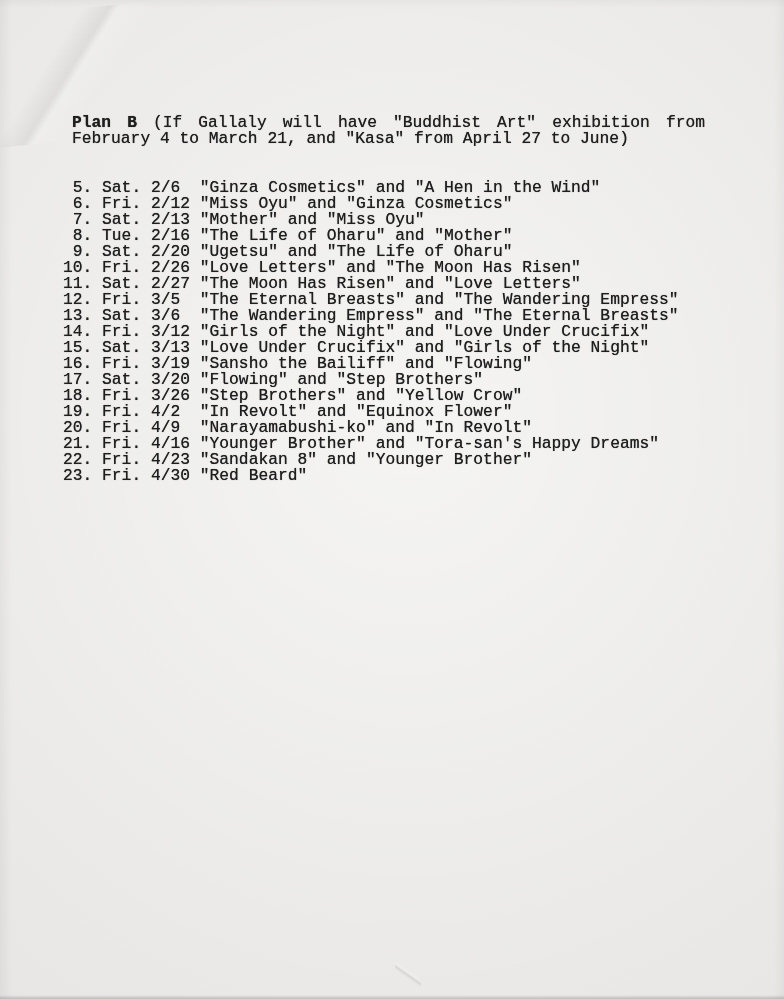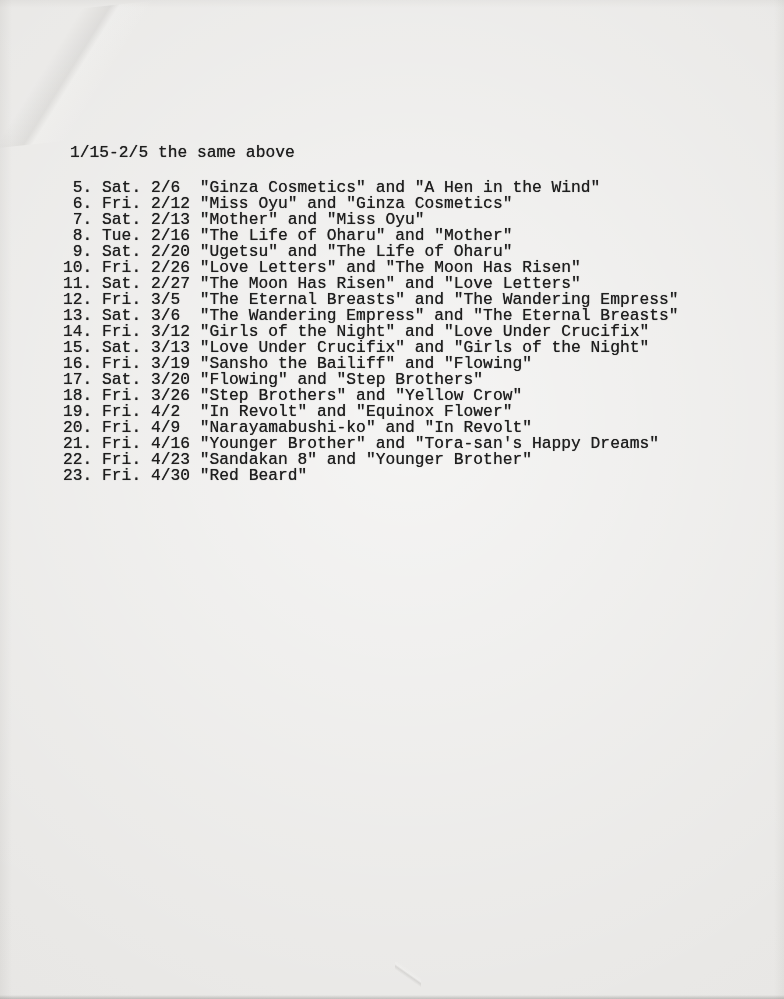--- a/index.html
+++ b/index.html
@@ -67,17 +67,17 @@
   }
   .list .row { height: 16px; }
 </style>
 </head>
 <body>
 
 <div class="paper">
   <div class="crease-topleft"></div>
   <div class="crease-bottom"></div>
 
+  <p class="header typewriter"><b>Plan B</b><span> (If Gallaly will have "Buddhist Art" exhibition from February 4 to March 21, and "Kasa" from April 27 to June)</span></p>
 
-  <div class="note typewriter">1/15-2/5 the same above</div>
 
   <div class="list typewriter"><div class="row"> 5. Sat. 2/6  "Ginza Cosmetics" and "A Hen in the Wind"</div><div class="row"> 6. Fri. 2/12 "Miss Oyu" and "Ginza Cosmetics"</div><div class="row"> 7. Sat. 2/13 "Mother" and "Miss Oyu"</div><div class="row"> 8. Tue. 2/16 "The Life of Oharu" and "Mother"</div><div class="row"> 9. Sat. 2/20 "Ugetsu" and "The Life of Oharu"</div><div class="row">10. Fri. 2/26 "Love Letters" and "The Moon Has Risen"</div><div class="row">11. Sat. 2/27 "The Moon Has Risen" and "Love Letters"</div><div class="row">12. Fri. 3/5  "The Eternal Breasts" and "The Wandering Empress"</div><div class="row">13. Sat. 3/6  "The Wandering Empress" and "The Eternal Breasts"</div><div class="row">14. Fri. 3/12 "Girls of the Night" and "Love Under Crucifix"</div><div class="row">15. Sat. 3/13 "Love Under Crucifix" and "Girls of the Night"</div><div class="row">16. Fri. 3/19 "Sansho the Bailiff" and "Flowing"</div><div class="row">17. Sat. 3/20 "Flowing" and "Step Brothers"</div><div class="row">18. Fri. 3/26 "Step Brothers" and "Yellow Crow"</div><div class="row">19. Fri. 4/2  "In Revolt" and "Equinox Flower"</div><div class="row">20. Fri. 4/9  "Narayamabushi-ko" and "In Revolt"</div><div class="row">21. Fri. 4/16 "Younger Brother" and "Tora-san's Happy Dreams"</div><div class="row">22. Fri. 4/23 "Sandakan 8" and "Younger Brother"</div><div class="row">23. Fri. 4/30 "Red Beard"</div></div>
 </div>
 
 </body></html>

